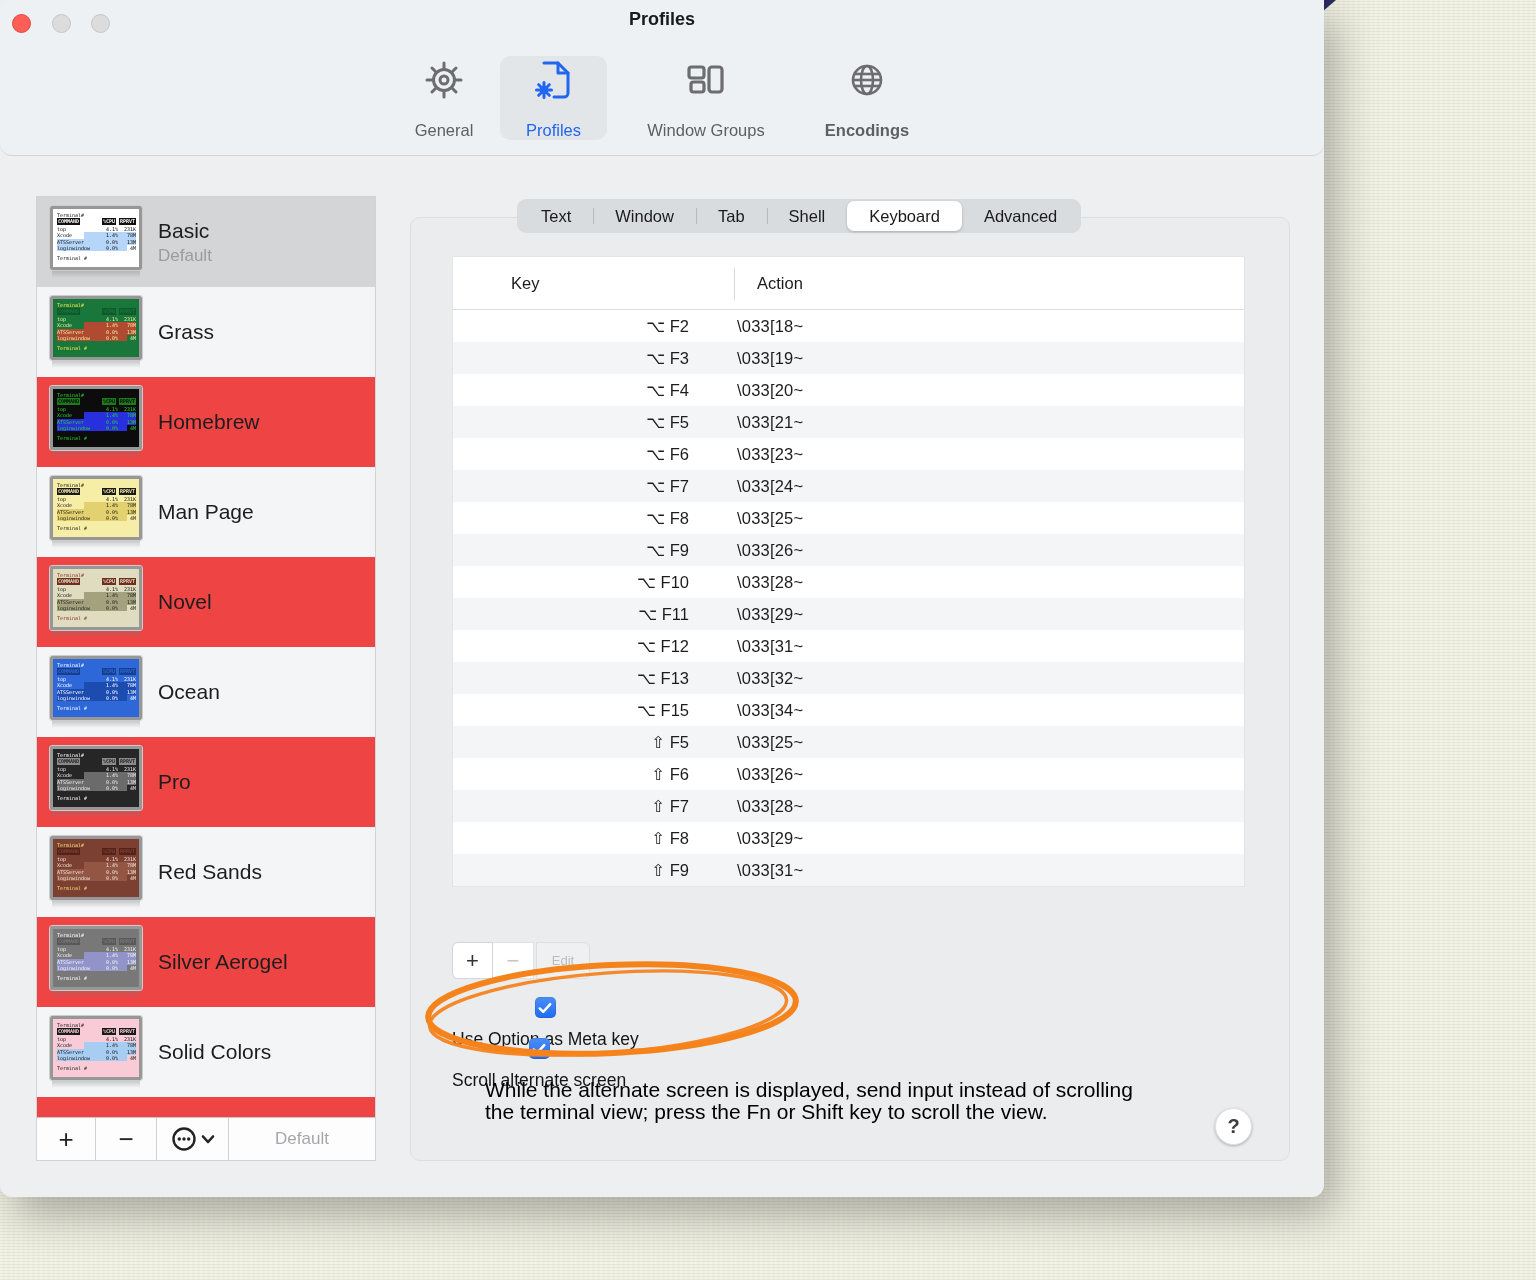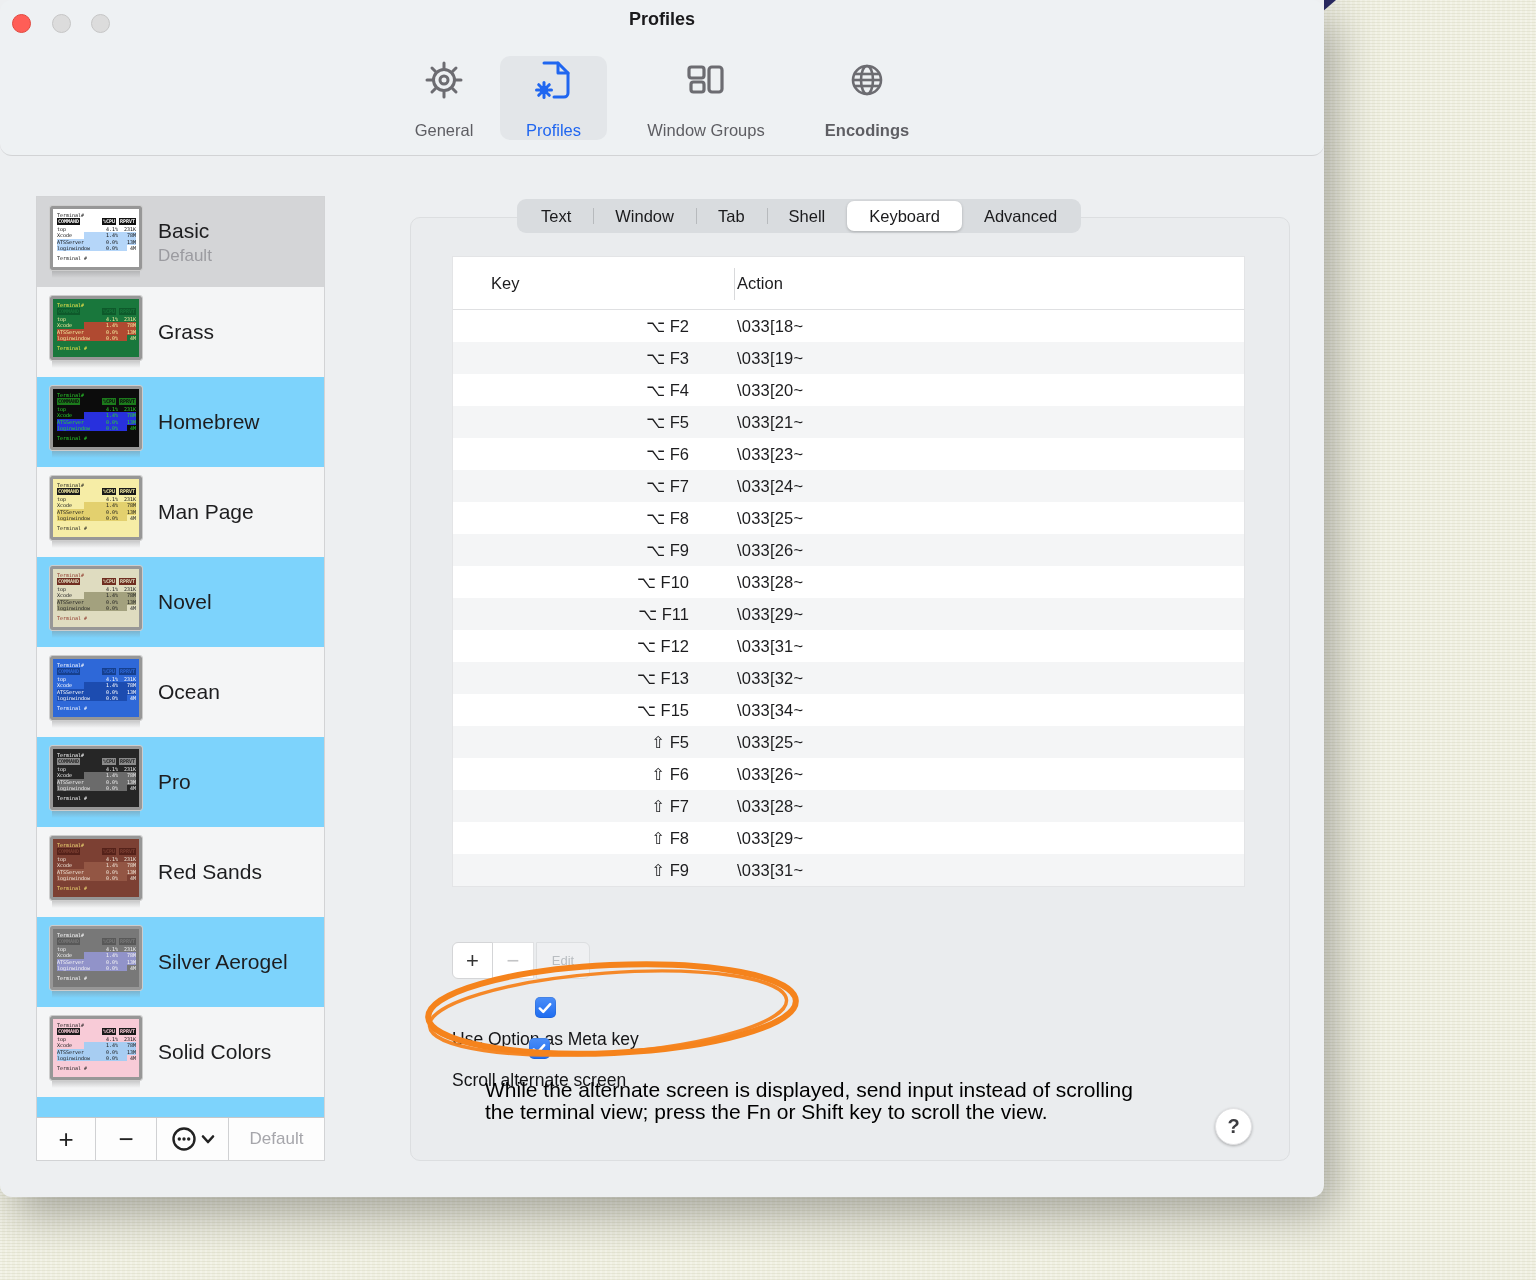--- a/index.html
+++ b/index.html
@@ -37,22 +37,22 @@
   .tb-icon{ height:52px; display:flex; align-items:center; justify-content:center; }
   .tb-label{ font-size:16.5px; color:#5e5e63; margin-top:18px; }
   .tb-selected{ background:#e3e6e9; border-radius:10px; }
   .tb-selected .tb-label{ color:#2066f0; }
   #tb-general{ left:398px; width:92px; }
   #tb-profiles{ left:500px; width:107px; }
   #tb-windowgroups{ left:618px; width:176px; }
   #tb-encodings{ left:806px; width:122px;font-weight:bold; }
 
   
-  .sidebar{ position:absolute; left:36px; top:196px; width:289px; height:965px;
-    background:#7dd3fc; border:1px solid #d2d3d5; }
+  .sidebar{ position:absolute; left:36px; top:196px; width:340px; height:965px;
+    background:#ef4444; border:1px solid #d2d3d5; }
   .profile-list{ position:absolute; left:0; top:0; width:100%; height:921px; overflow:hidden; }
   .profile-row{ height:90px; display:flex; align-items:center; padding-left:13px; gap:16px; }
   .profile-row:nth-child(even){ background:#f4f5f6; }
   .profile-row.selected{ background:#d4d5d7; }
   .profile-text .p-name{ font-size:21px; color:#1d1d1f; }
   .profile-text .p-sub{ font-size:17px; color:#9b9ba0; margin-top:3px; }
 
   .thumb-wrap{ width:92px; }
   .thumb{ width:92px; height:64px; background:var(--tbg); border:3px solid #979797;
     outline:1px solid #cdcdcd; border-radius:2px; overflow:hidden;
@@ -92,21 +92,21 @@
     padding:0 22px; font-size:16.5px; color:#1b1b1d; border-radius:7px; cursor:default; }
   .seg::before{ content:''; position:absolute; left:0; top:7px; width:1px; height:16px; background:#b7babd; }
   .seg:first-child::before, .seg.selected::before, .seg.selected + .seg::before{ background:transparent; }
   .seg.selected{ background:#ffffff; box-shadow:0 1px 3px rgba(0,0,0,.22); font-weight:500; }
 
   .ktable{ position:absolute; left:452px; top:256px; width:793px; background:#ffffff;
     border:1px solid #e3e4e6; }
   .ktable-head{ position:relative; height:53px; display:flex; align-items:center;
     border-bottom:1px solid #dfe0e2; font-size:16.5px; font-weight:500; color:#1b1b1d;
     background:#ffffff; }
-  .col-key{ padding-left:38px; width:258px; }
+  .col-key{ padding-left:38px; width:258px;margin-left:20px; }
   .col-action{ padding-left:26px; }
   .head-div{ position:absolute; left:281px; top:11px; width:1px; height:32px; background:#d8d9db; }
   .ktable-body{ }
   .trow{ height:32px; display:flex; align-items:center; font-size:16.5px; color:#1d1d1f; }
   .trow:nth-child(even){ background:#f4f5f6; }
   .trow .key{ width:258px; text-align:right; padding-right:22px; }
   .trow .action{ padding-left:26px; letter-spacing:.2px; }
 
   .tbl-btns{ position:absolute; left:452px; top:942px; display:flex; }
   .pbtn{ height:37px; display:flex; align-items:center; justify-content:center;

